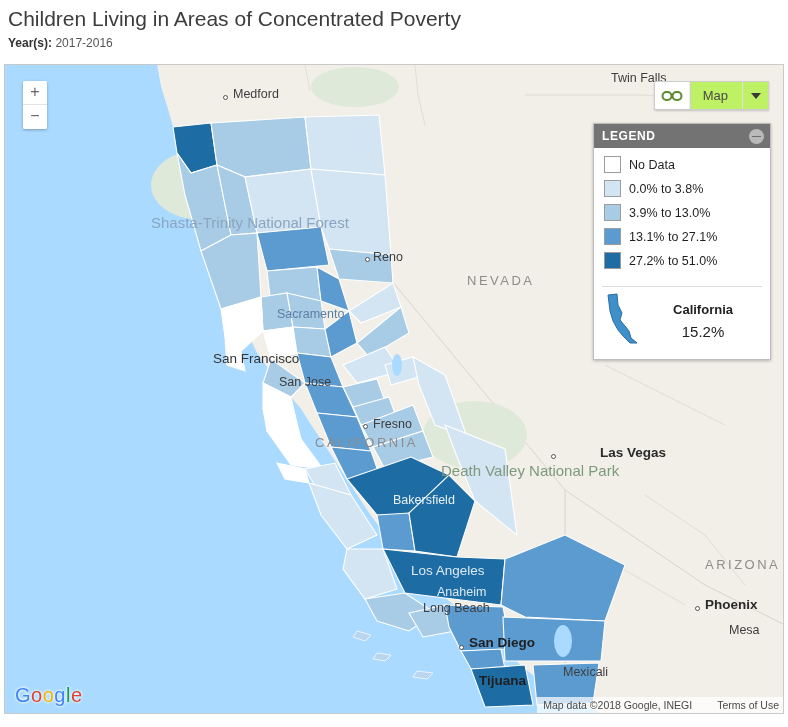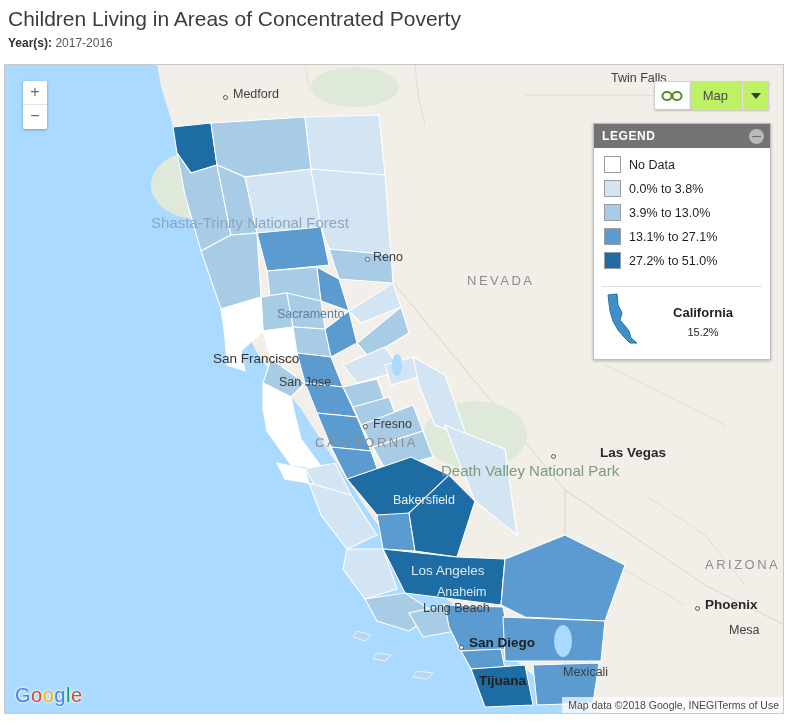--- a/index.html
+++ b/index.html
@@ -206,21 +206,21 @@
     height:1px; background:#dcdcdc;
     margin: 4px 8px 0 8px;
   }
   #legend-footer {
     display:flex; align-items:center;
     padding: 6px 10px 10px 10px;
   }
   #legend-state-shape { width: 42px; flex:none; }
   #legend-state-info { flex:1; text-align:center; }
   #legend-state-name { font-size:13px; font-weight:bold; color:#1f1f1f; }
-  #legend-state-value { font-size:11px; color:#1f1f1f; margin-top:6px; }
+  #legend-state-value { font-size:15px; color:#1f1f1f; margin-top:6px; }
 
   
   #google-logo {
     position:absolute;
     left: 10px; bottom: 6px;
     font-size: 20px;
     letter-spacing: .5px;
     font-family: "Liberation Sans", sans-serif;
     z-index: 25;
     text-shadow: 0 0 3px rgba(255,255,255,.9), 0 0 3px rgba(255,255,255,.9);
@@ -236,21 +236,21 @@
   #attrib {
     position:absolute;
     right: 0; bottom: 0;
     display:flex; align-items:center;
     z-index: 25;
     font-size: 10.5px;
     color: #4a4a4a;
     background: rgba(255,255,255,.72);
     padding: 2px 4px 2px 6px;
   }
-  #attrib-text { margin-right: 0; }
+  #attrib-text { margin-right: 25px; }
   #terms-link { color:#4a4a4a; text-decoration:none; }
 </style>
 </head>
 <body>
 
 <div id="header">
   <div id="page-title">Children Living in Areas of Concentrated Poverty</div>
   <div id="years-line">
     <span id="years-label">Year(s):</span>
     <span id="years-value">2017-2016</span>

